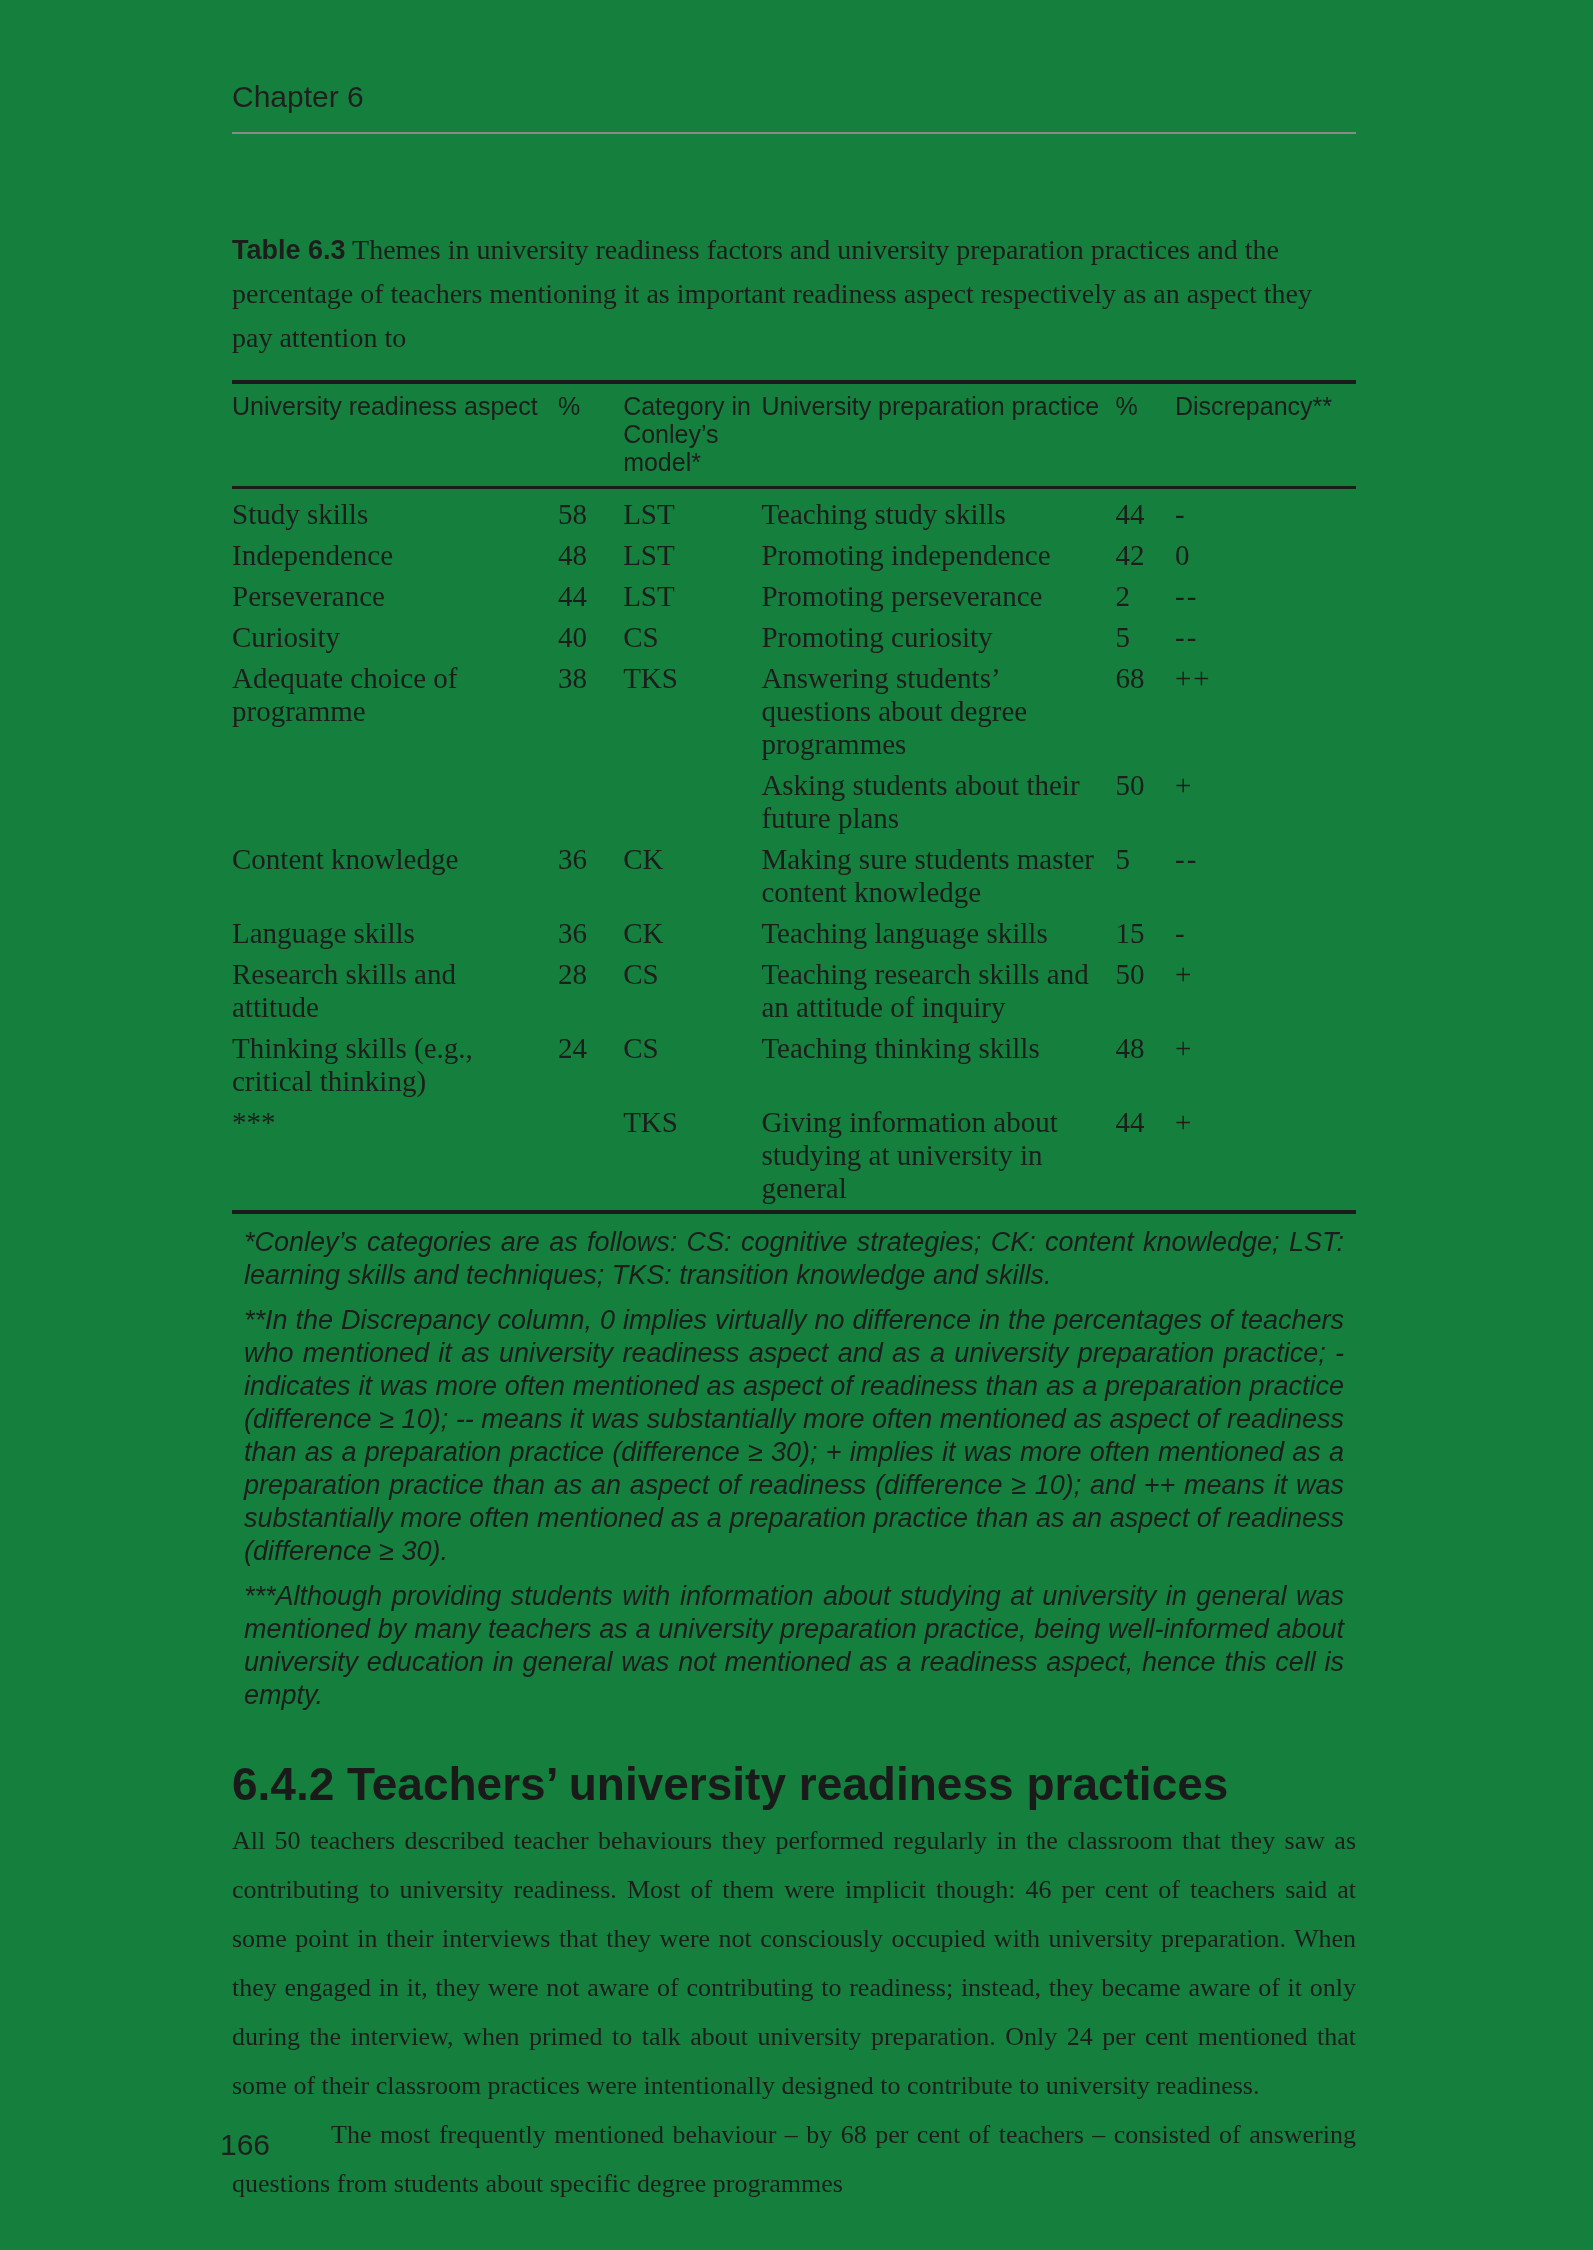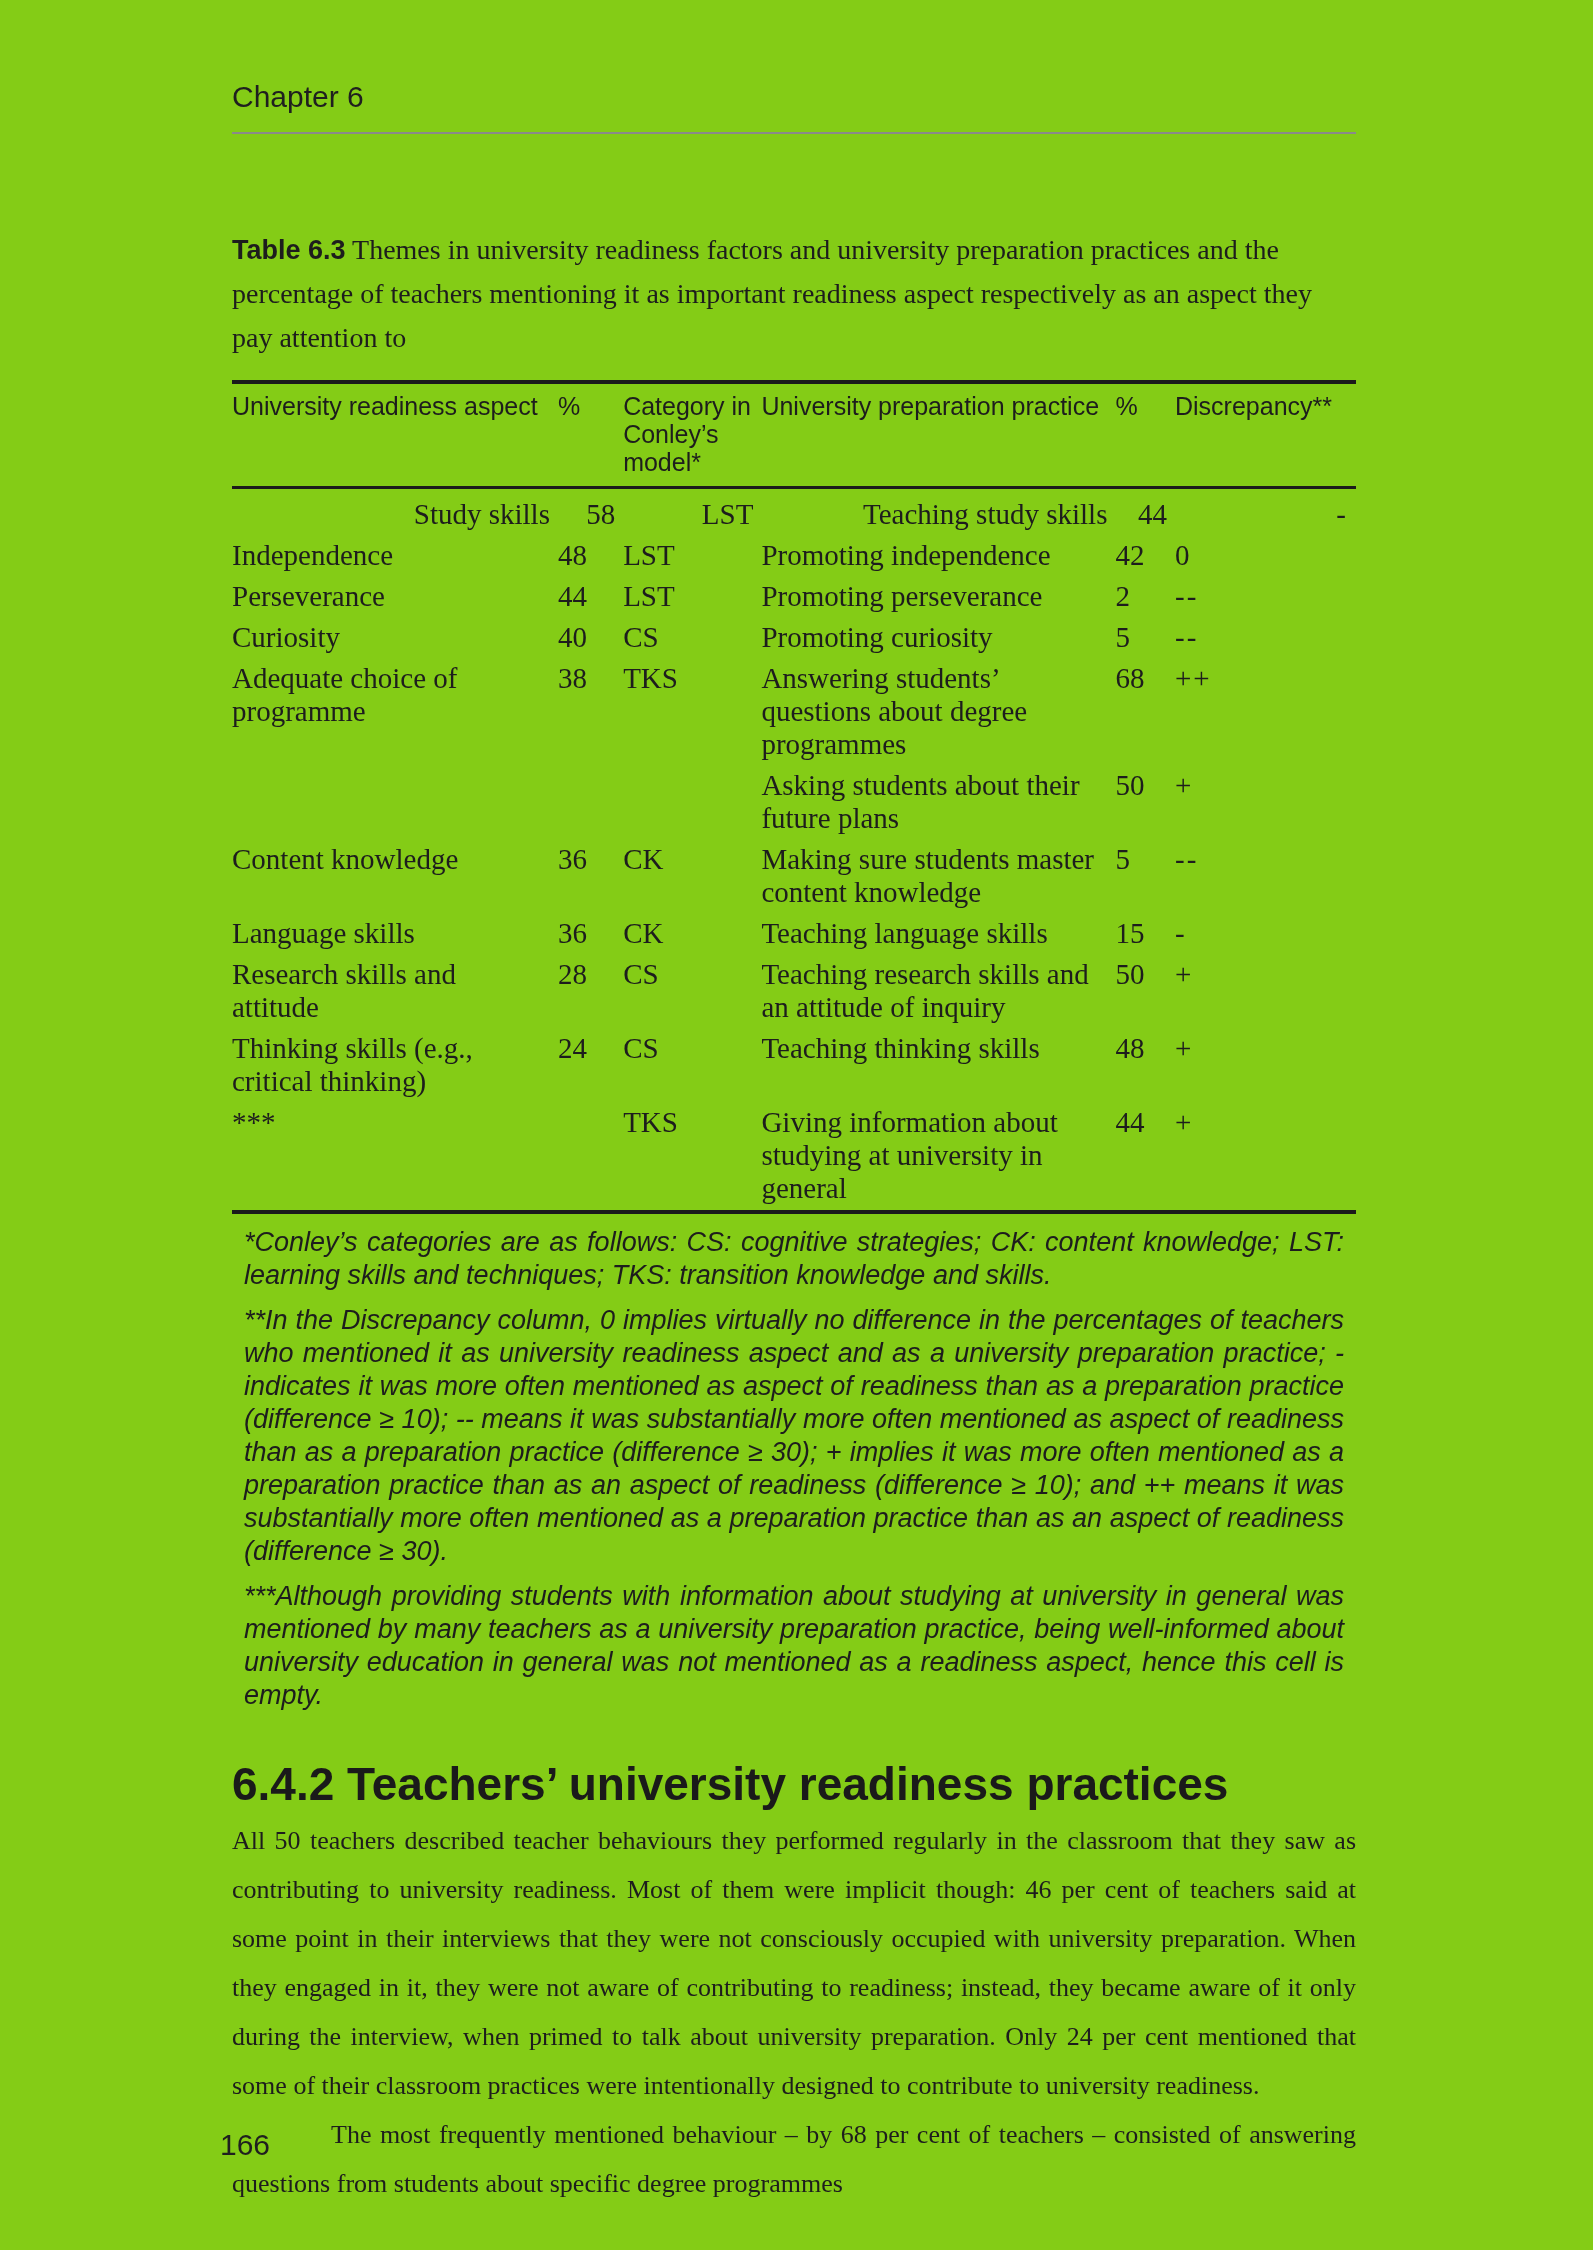--- a/index.html
+++ b/index.html
@@ -1,20 +1,20 @@
 <!DOCTYPE html>
 <html><head>
 <meta charset="utf-8">
 <style>
   html, body { margin: 0; padding: 0; background: #ffffff; }
   .page {
     position: relative;
     width: 1593px;
     height: 2250px;
-    background: #84cc16;
+    background: #15803d;
     color: #1d1d1d;
     overflow: hidden;
   }
   .content {
     position: absolute;
     left: 232px;
     top: 0;
     width: 1124px;
   }
   .running-header {
@@ -64,21 +64,21 @@
     padding: 8px 8px 10px 0;
     border-bottom: 3px solid #1b1b1b;
   }
   table.readiness td {
     font-family: "Liberation Serif", "DejaVu Serif", serif;
     font-size: 29px;
     line-height: 33px;
     vertical-align: top;
     padding: 3px 8px 5px 0;
   }
-  table.readiness tbody tr:first-child td { padding-top: 9px; text-align: right; }
+  table.readiness tbody tr:first-child td { padding-top: 9px; }
   table.readiness td:last-child { letter-spacing: 2px; }
   .footnotes { margin-top: 12px; }
   .footnote {
     margin: 12px;
     font-family: Liberation Sans, sans-serif;
     font-style: italic;
     font-size: 27px;
     line-height: 33px;
     text-align: justify;
   }

